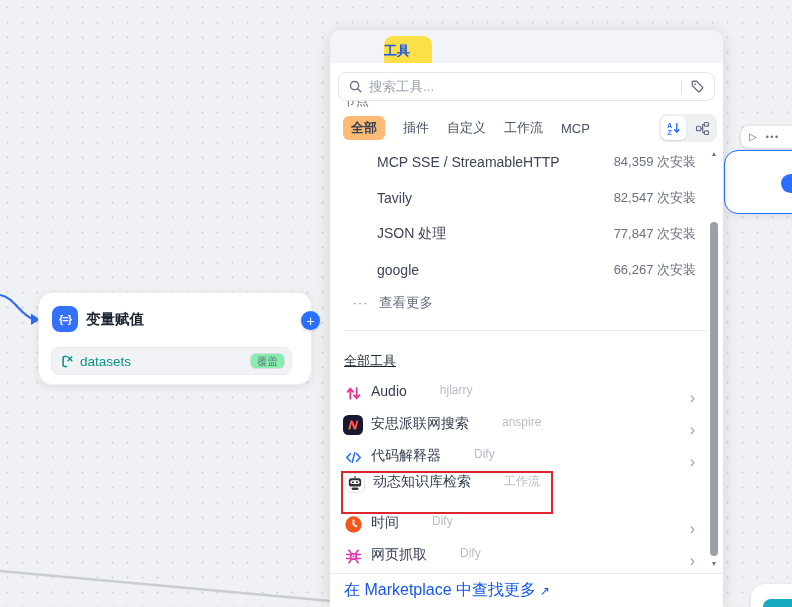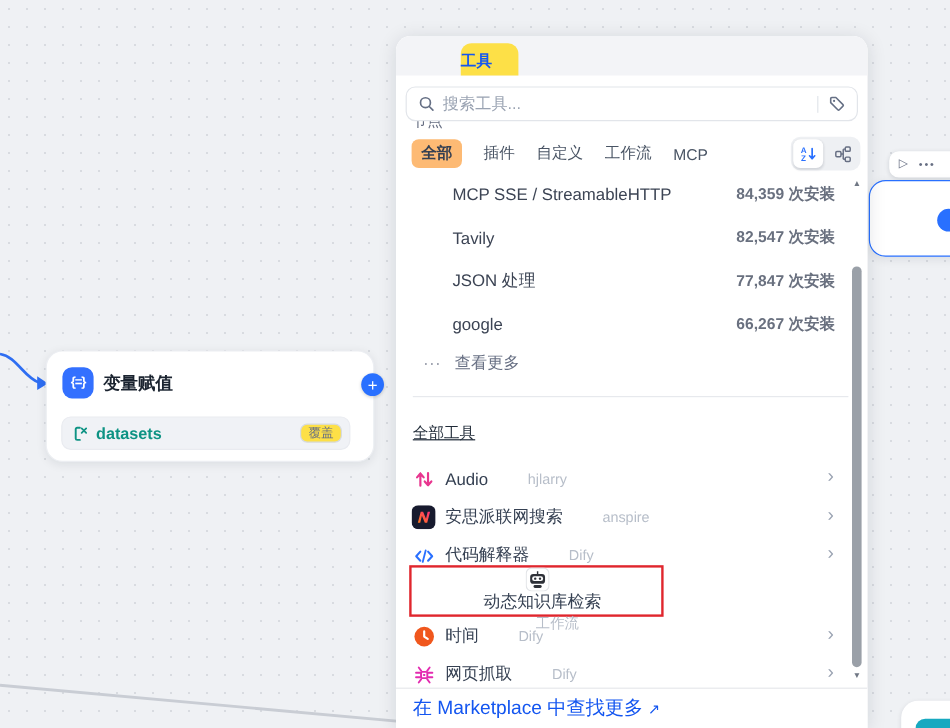--- a/index.html
+++ b/index.html
@@ -26,22 +26,22 @@
   .node-ico{width:26px;height:26px;border-radius:8px;background:#3370ff;color:#fff;
     display:flex;align-items:center;justify-content:center;
     font-size:11px;font-weight:bold;letter-spacing:-1px;}
   .node-title{font-size:14.5px;font-weight:bold;color:#1b2430;}
   .plus-btn{left:301px;top:311px;width:19px;height:19px;border-radius:50%;
     background:#2970ff;color:#fff;display:flex;align-items:center;justify-content:center;
     font-size:14px;line-height:1;z-index:3;box-shadow:0 1px 3px rgba(0,0,0,.2);}
   .var-row{left:51px;top:347px;width:241px;height:28px;background:#f0f2f6;
     border:1px solid #e9ebf0;border-radius:8px;display:flex;align-items:center;
     padding:0 6px 0 8px;box-sizing:border-box;z-index:3;}
-  .var-name{color:#0e9384;font-size:13.5px;margin-left:5px;flex:1;font-weight:bold;}
-  .var-badge{border:1px solid #d5dae2;background:#fde047;border-radius:6px;color:#676f83;
+  .var-name{color:#0e9384;font-size:13.5px;margin-left:5px;flex:1;}
+  .var-badge{border:1px solid #d5dae2;background:#86efac;border-radius:6px;color:#676f83;
     font-size:10.5px;padding:2px 6px;line-height:1;text-align:center;}
 
   
   .sel-node{left:724px;top:150px;width:80px;height:62px;background:#fff;
     border:1.6px solid #2970ff;border-radius:14px;z-index:2;box-shadow:0 2px 8px rgba(16,24,40,.08);}
   .sel-handle{left:781px;top:174px;width:19px;height:19px;border-radius:50%;background:#2970ff;z-index:3;}
   .node-toolbar{left:741px;top:126px;height:22px;width:60px;background:#fff;border-radius:8px;
     box-shadow:0 1px 4px rgba(16,24,40,.15);display:flex;align-items:center;gap:9px;
     padding:0 8px;z-index:2;color:#676f83;}
   .play-glyph{font-size:10px;line-height:1;}
@@ -68,28 +68,28 @@
   .chip{background:#fdba74;border-radius:6px;padding:3px 8px;font-size:13px;font-weight:bold;color:#354052;}
   .filter{font-size:13px;color:#495464;}
   .seg{position:absolute;right:6px;top:0;height:28px;width:58px;background:#eef0f3;border-radius:8px;
     display:flex;align-items:center;justify-content:space-between;padding:2px;box-sizing:border-box;}
   .seg-cell{width:25px;height:24px;border-radius:6px;display:flex;align-items:center;justify-content:center;}
   .seg-active{background:#fff;box-shadow:0 1px 2px rgba(16,24,40,.12);}
 
   .scroll{left:0;top:114px;width:393px;height:429px;overflow:hidden;}
   .frow{height:36px;display:flex;align-items:center;padding:0 27px 0 47px;}
   .fname{flex:1;font-size:14px;color:#3c4454;}
-  .fcount{font-size:13px;color:#69707f;font-weight:bold;}
+  .fcount{font-size:13px;color:#69707f;}
   .view-more{height:30px;display:flex;align-items:center;gap:11px;padding-left:23px;color:#676f83;}
   .dots{font-size:12px;letter-spacing:1px;color:#676f83;}
   .vm-label{font-size:13.5px;}
   .divider{height:1px;background:#e7e9ed;margin:12px 14px 0 14px;}
   .section-title{margin:20px 0 0 14px;font-size:13px;color:#1f2a37;height:20px;line-height:20px;text-decoration:underline;}
   .tools{margin-top:12px;}
-  .trow{height:32px;display:flex;align-items:center;padding-left:13px;position:relative;}
+  .trow{height:32px;display:flex;align-items:flex-start;padding-left:13px;position:relative;}
   .tico{width:20px;height:20px;flex:0 0 20px;display:flex;align-items:center;justify-content:center;}
   .tname{font-size:14px;color:#354052;font-weight:500;margin-left:8px;}
   .tauthor{font-size:12px;color:#b7bec9;margin-left:7px;padding-left:26px;}
   .chev{position:absolute;right:28px;color:#9aa3b2;font-size:16px;line-height:1;top:7px;}
   .hl-wrap{width:212px;height:43px;margin-top:-8px;border:2px solid #e0262d;margin-left:11px;
     box-sizing:border-box;display:flex;align-items:center;padding-left:2px;}
 
   .vscroll{position:absolute;right:2px;top:118px;width:14px;height:425px;background:#fff;}
   .sarrow{width:14px;height:12px;text-align:center;font-size:7px;color:#707784;line-height:12px;}
   .sthumb{position:absolute;left:3px;top:74px;width:8px;height:334px;background:#9aa0a8;border-radius:4px;}
@@ -245,21 +245,21 @@
             <path d="M6.6 6 L3 10 l3.6 4 M13.4 6 L17 10 l-3.6 4" fill="none" stroke="#2970ff" stroke-width="1.8" stroke-linecap="round" stroke-linejoin="round"></path>
             <line x1="11.3" y1="5" x2="8.7" y2="15" stroke="#2970ff" stroke-width="1.6" stroke-linecap="round"></line>
           </svg>
         </span>
         <span class="tname">代码解释器</span>
         <span class="tauthor">Dify</span>
         <span class="chev">›</span>
       </div>
 
       <div class="hl-wrap">
-        <div class="trow" style="padding-left:0;height:100%;width:100%;flex-direction:column;">
+        <div class="trow" style="padding-left:0;height:100%;width:100%;">
           <span class="tico">
             <svg width="20" height="20" viewBox="0 0 20 20">
               <rect x="0.5" y="0.5" width="19" height="19" rx="4.5" fill="#fff" stroke="#e3e5e8"></rect>
               <line x1="10" y1="3" x2="10" y2="5.3" stroke="#2e3138" stroke-width="1.2"></line>
               <rect x="3.8" y="5.3" width="12.4" height="8.2" rx="2.6" fill="#2e3138"></rect>
               <rect x="5.4" y="7.3" width="9.2" height="3.8" rx="1.9" fill="#fff"></rect>
               <circle cx="8" cy="9.2" r="1" fill="#2e3138"></circle>
               <circle cx="12" cy="9.2" r="1" fill="#2e3138"></circle>
               <rect x="6.6" y="14.6" width="6.8" height="2.4" rx="1.2" fill="#2e3138"></rect>
             </svg>

